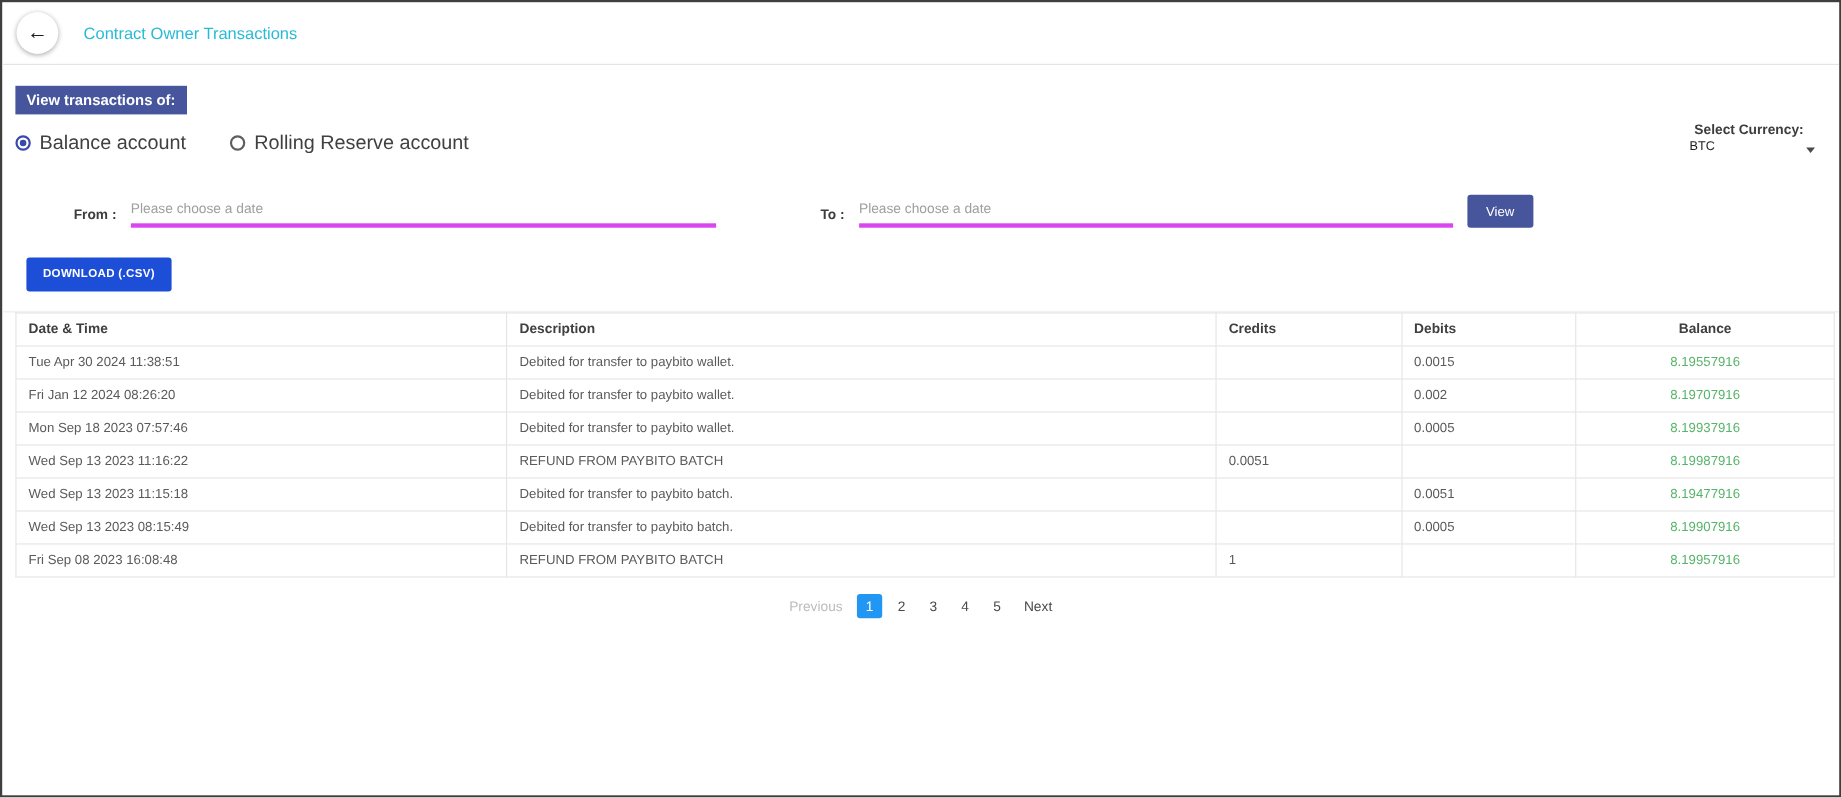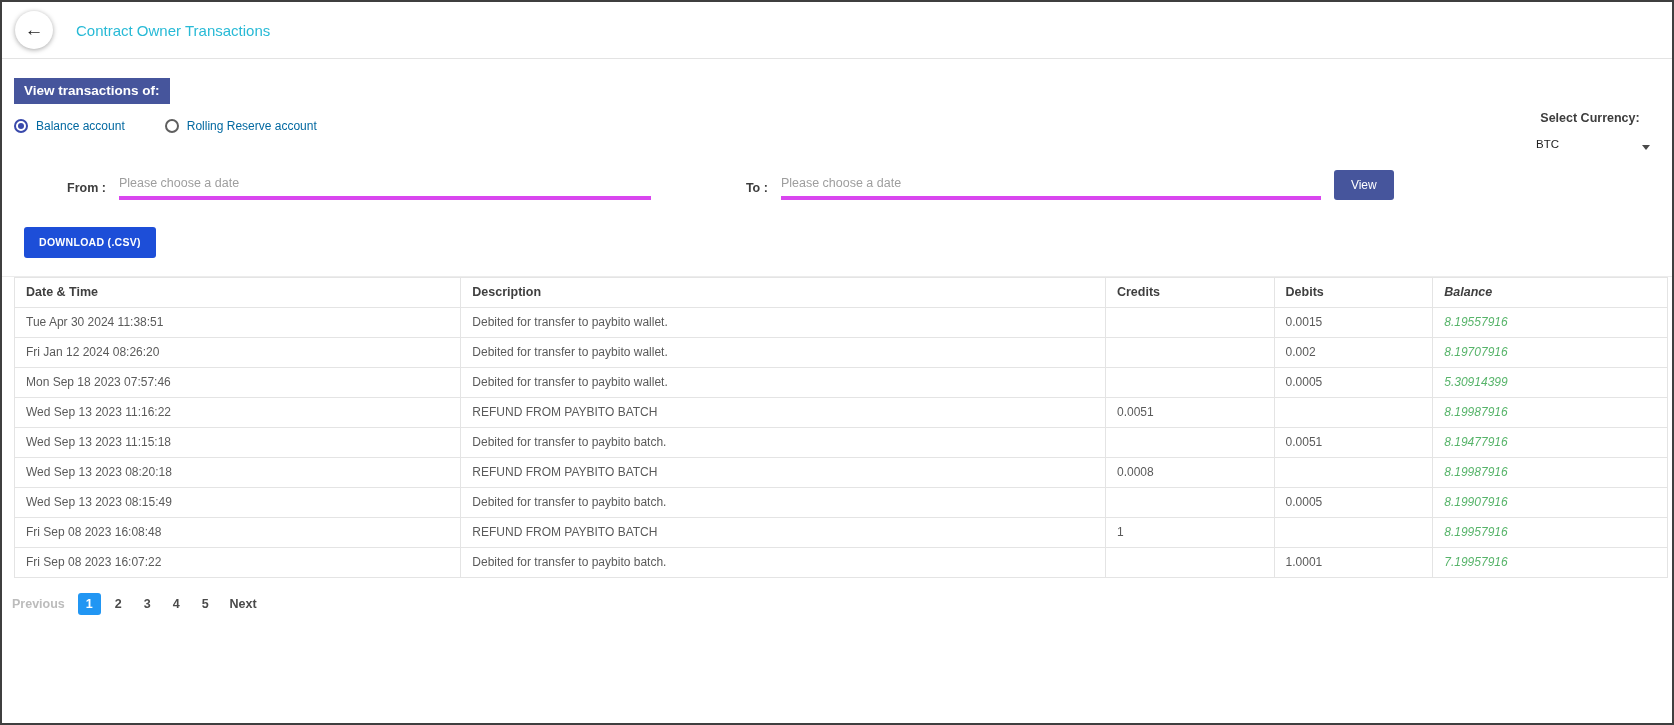--- a/index.html
+++ b/index.html
@@ -13,29 +13,29 @@
   .back-btn {
     width:38px; height:38px; border-radius:50%; background:#fff;
     box-shadow:0 1px 5px rgba(0,0,0,.35); display:flex; align-items:center; justify-content:center;
     font-size:19px; color:#1d1d1d; cursor:pointer; user-select:none;
   }
   .page-title { margin-left:23px; color:#28bad6; font-size:15px; }
 
   
   .filter-section { position:relative; padding:19px 12px 0 12px; }
   .badge { display:inline-block; background:#46559c; color:#fff; font-weight:bold; font-size:13.5px; padding:5px 10px 6px; }
-  .radio-row { margin-top:15px; display:flex; align-items:center; font-size:12px; color:#0369a1; }
+  .radio-row { margin-top:15px; display:flex; align-items:center; font-size:18px; color:#404040; }
   .radio-option { display:flex; align-items:center; cursor:pointer; margin-right:40px; }
   .radio { width:14px; height:14px; border-radius:50%; border:2px solid #5f5f5f; display:inline-block; position:relative; margin-right:8px; flex:0 0 auto; }
   .radio.checked { border-color:#3949ab; }
   .radio.checked::after { content:""; position:absolute; left:2px; top:2px; right:2px; bottom:2px; border-radius:50%; background:#3949ab; }
 
   .currency-block { position:absolute; right:18px; top:52px; width:128px; }
   .currency-label { font-weight:bold; font-size:12.5px; color:#3d3d3d; text-align:center; white-space:nowrap; }
-  .currency-select { margin-top:11px; display:flex; align-items:flex-end; justify-content:space-between; padding:2px 4px 2px 10px; font-size:11.5px; color:#222; cursor:pointer;gap:48px; }
+  .currency-select { display:flex; align-items:flex-end; justify-content:space-between; padding:2px 4px 2px 10px; font-size:11.5px; color:#222; cursor:pointer;gap:48px; }
   .caret-down { width:0; height:0; border-left:4px solid transparent; border-right:4px solid transparent; border-top:5px solid #4a4a4a; }
 
   
   .date-row { display:flex; align-items:flex-end; margin-top:37px; padding-left:53px; }
   .date-group { display:flex; align-items:flex-end; }
   .date-label { font-weight:bold; font-size:12.5px; color:#3d3d3d; margin-right:13px; padding-bottom:5px; white-space:nowrap; }
   .date-input { border:none; border-bottom:4px solid #d946ef; background:transparent; font-size:12.5px; padding:4px 0 6px; color:#333; outline:none; font-family:"Liberation Sans", sans-serif; }
   .date-input::placeholder { color:#9e9e9e; }
   .from-input { width:532px; }
   .to-input { width:540px; }
@@ -49,25 +49,25 @@
   
   .table-heading { color:#28bad6; font-weight:bold; font-size:15.5px; margin:15px 0 13px 12px; }
   table.tx { width:1654px; margin:0 12px; border-collapse:collapse; font-size:12px; color:#5a5a5a; table-layout:fixed; }
   .tx th, .tx td { border:1px solid #e4e4e4; padding:7px 11px 8px; text-align:left; overflow:hidden; white-space:nowrap; }
   .tx th { color:#3f3f3f; font-weight:bold; font-size:12.5px; background:#fff; }
   .col-date { width:27%; }
   .col-desc { width:39%; }
   .col-credits { width:10.2%; }
   .col-debits { width:9.6%; }
   .col-balance { width:14.2%; }
-  .tx th.right, .tx td.right { text-align:left;font-style:italic; }
+  .tx th.right, .tx td.right { text-align:center; }
   .tx td.balance-cell { color:#57b46a; }
 
   
-  .pagination { display:flex; align-items:center; margin-top:15px; font-size:12.5px; font-weight:bold; color:#4a4a4a; }
+  .pagination { display:flex; justify-content:center; align-items:center; margin-top:15px; font-size:12.5px; font-weight:normal; color:#4a4a4a; }
   .page-prev { color:#bcbcbc; padding:4px 10px; cursor:default; }
   .page-num { padding:4px 8px; margin:0 3px; cursor:pointer; min-width:22px; text-align:center; }
   .page-num.active { background:#2196f3; color:#fff; border-radius:3px; }
   .page-next { padding:4px 10px; cursor:pointer; }
 </style>
 </head>
 <body>
 
 <div class="page">
 
@@ -141,63 +141,49 @@
           <td class="col-desc">Debited for transfer to paybito wallet.</td>
           <td class="col-credits"></td>
           <td class="col-debits">0.002</td>
           <td class="col-balance right balance-cell">8.19707916</td>
         </tr>
         <tr>
           <td class="col-date">Mon Sep 18 2023 07:57:46</td>
           <td class="col-desc">Debited for transfer to paybito wallet.</td>
           <td class="col-credits"></td>
           <td class="col-debits">0.0005</td>
-          <td class="col-balance right balance-cell">5.30914399</td>
+          <td class="col-balance right balance-cell">8.19937916</td>
         </tr>
         <tr>
           <td class="col-date">Wed Sep 13 2023 11:16:22</td>
           <td class="col-desc">REFUND FROM PAYBITO BATCH</td>
           <td class="col-credits">0.0051</td>
           <td class="col-debits"></td>
           <td class="col-balance right balance-cell">8.19987916</td>
         </tr>
         <tr>
           <td class="col-date">Wed Sep 13 2023 11:15:18</td>
           <td class="col-desc">Debited for transfer to paybito batch.</td>
           <td class="col-credits"></td>
           <td class="col-debits">0.0051</td>
           <td class="col-balance right balance-cell">8.19477916</td>
         </tr>
         <tr>
-          <td class="col-date">Wed Sep 13 2023 08:20:18</td>
-          <td class="col-desc">REFUND FROM PAYBITO BATCH</td>
-          <td class="col-credits">0.0008</td>
-          <td class="col-debits"></td>
-          <td class="col-balance right balance-cell">8.19987916</td>
-        </tr>
-        <tr>
           <td class="col-date">Wed Sep 13 2023 08:15:49</td>
           <td class="col-desc">Debited for transfer to paybito batch.</td>
           <td class="col-credits"></td>
           <td class="col-debits">0.0005</td>
           <td class="col-balance right balance-cell">8.19907916</td>
         </tr>
         <tr>
           <td class="col-date">Fri Sep 08 2023 16:08:48</td>
           <td class="col-desc">REFUND FROM PAYBITO BATCH</td>
           <td class="col-credits">1</td>
           <td class="col-debits"></td>
           <td class="col-balance right balance-cell">8.19957916</td>
-        </tr>
-        <tr>
-          <td class="col-date">Fri Sep 08 2023 16:07:22</td>
-          <td class="col-desc">Debited for transfer to paybito batch.</td>
-          <td class="col-credits"></td>
-          <td class="col-debits">1.0001</td>
-          <td class="col-balance right balance-cell">7.19957916</td>
         </tr>
       </tbody>
   </table>
 
   <div class="pagination">
     <div class="page-prev">Previous</div>
     <div style="display:flex;">
         <div class="page-num active">1</div>
         <div class="page-num">2</div>
         <div class="page-num">3</div>

